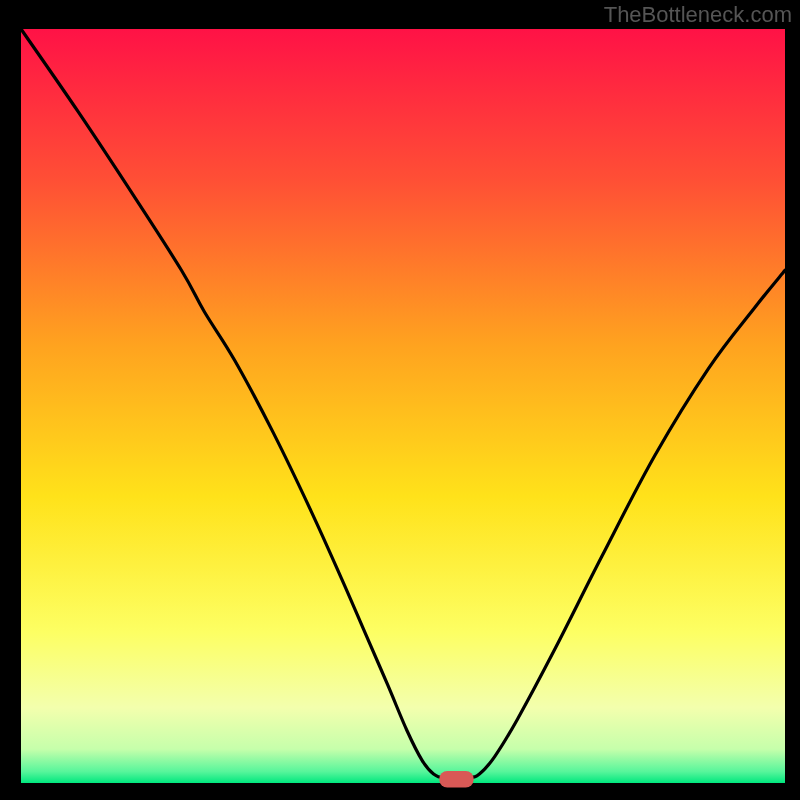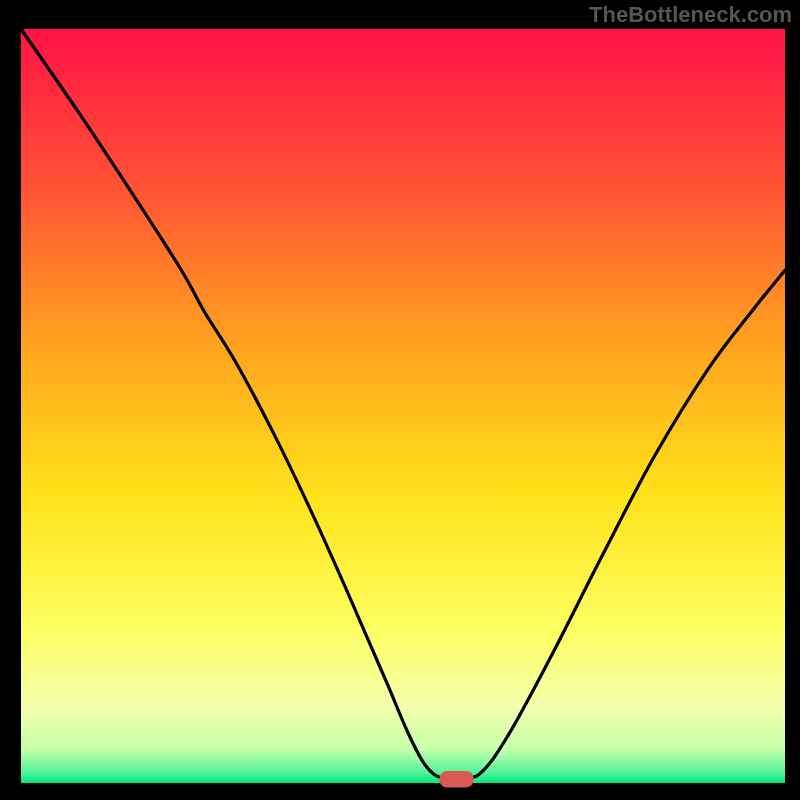--- a/index.html
+++ b/index.html
@@ -16,21 +16,21 @@
     width: 800px;
     height: 800px;
     background: #000;
   }
   .watermark {
     position: absolute;
     top: 2px;
     right: 8px;
     color: #555;
     font-size: 22px;
-    font-weight: 700;
+    font-weight: 400;
     z-index: 10;
   }
   svg {
     position: absolute;
     top: 0;
     left: 0;
   }
 </style>
 </head>
 <body>

